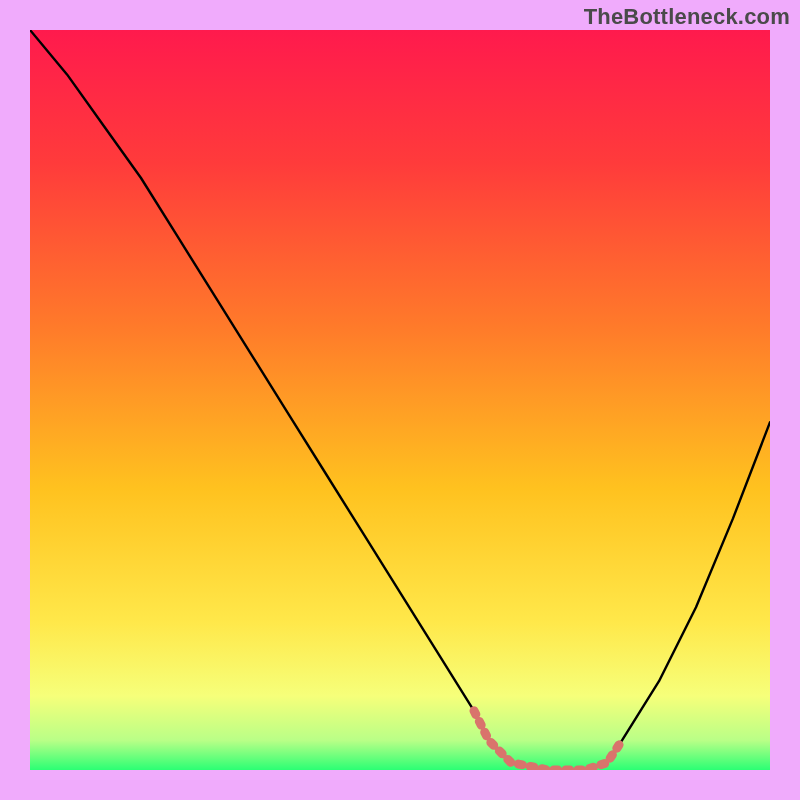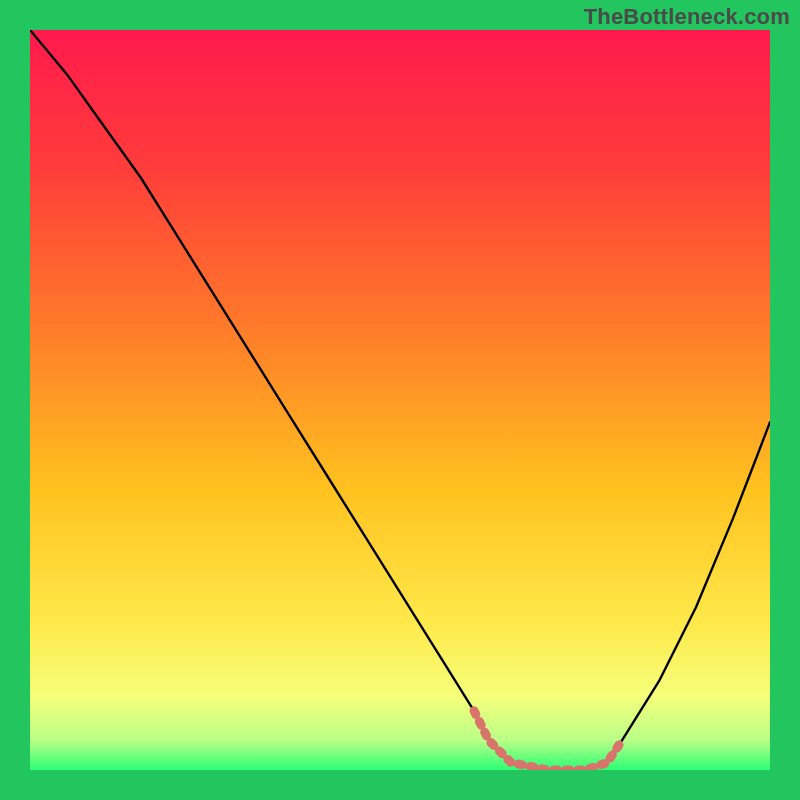--- a/index.html
+++ b/index.html
@@ -8,21 +8,21 @@
     width: 800px;
     height: 800px;
     background: #000;
     overflow: hidden;
     font-family: Arial, Helvetica, sans-serif;
   }
   .frame {
     position: relative;
     width: 800px;
     height: 800px;
-    background: #22c55e;
+    background: #f0abfc;
   }
   .watermark {
     position: absolute;
     top: 4px;
     right: 10px;
     color: #4a4a4a;
     font-size: 22px;
     font-weight: 600;
     letter-spacing: 0.2px;
     z-index: 50;

